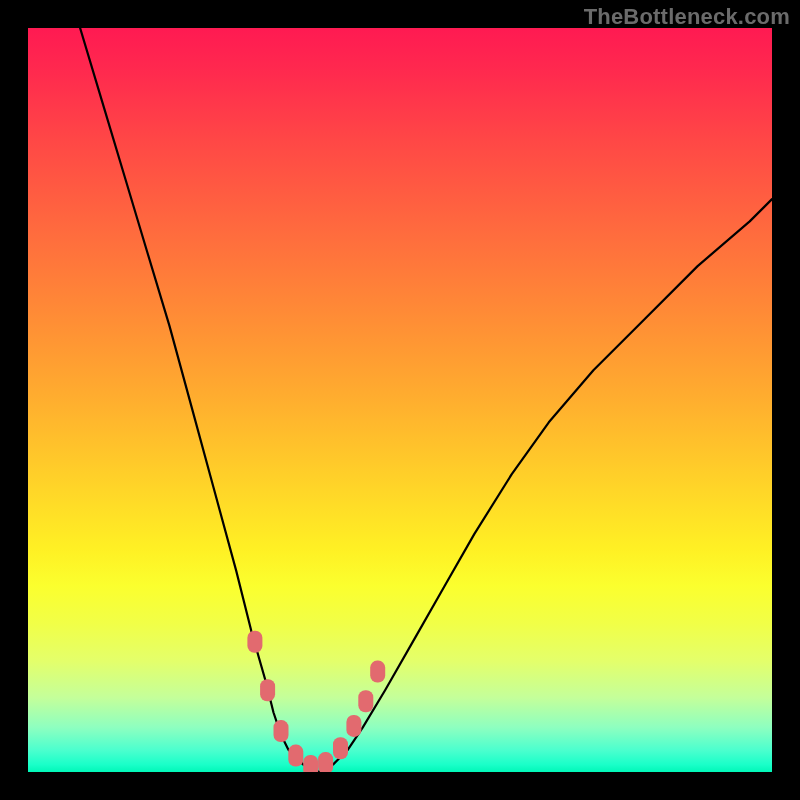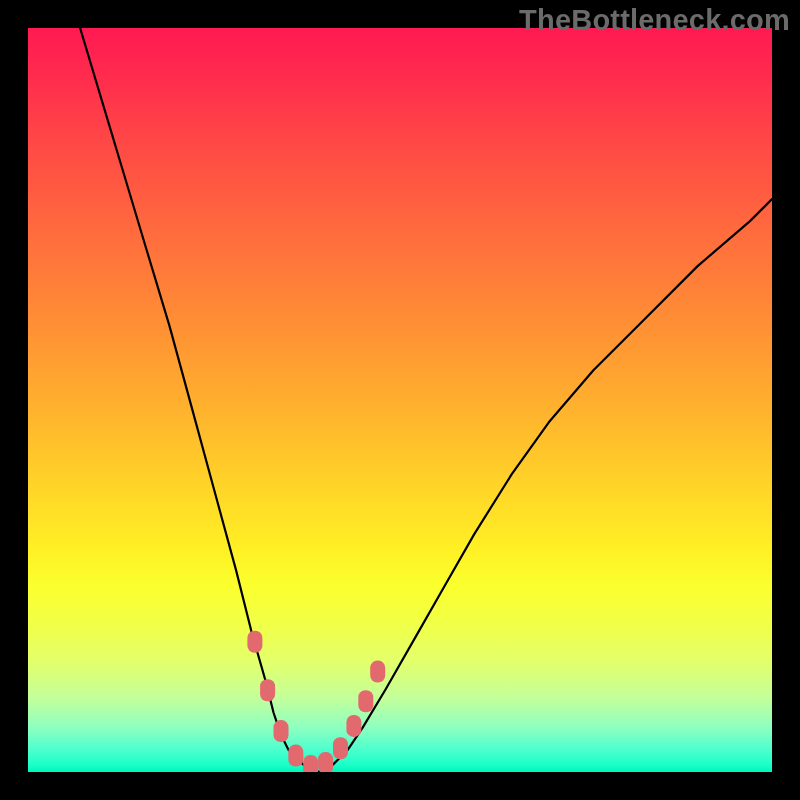--- a/index.html
+++ b/index.html
@@ -41,21 +41,21 @@
       #4dffce 97%,
       #1affc9 99%,
       #00f7b8 100%
     );
   }
   .watermark {
     position: absolute;
     top: 4px;
     right: 10px;
     font-family: Arial, Helvetica, sans-serif;
-    font-size: 29px;
+    font-size: 22px;
     font-weight: 600;
     color: #6b6b6b;
     letter-spacing: 0.2px;
   }
   svg.overlay {
     position: absolute;
     left: 0;
     top: 0;
     width: 744px;
     height: 744px;

